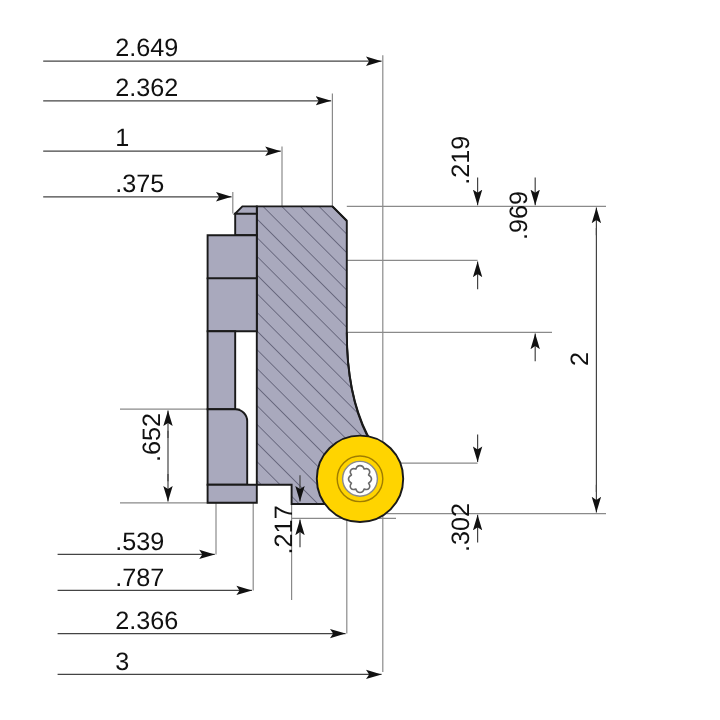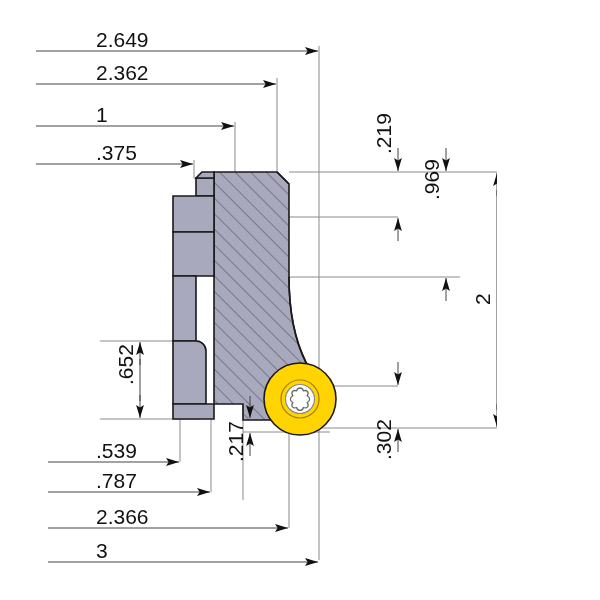--- a/index.html
+++ b/index.html
@@ -2,21 +2,21 @@
 <html><head>
 <meta charset="utf-8">
 <style>
   html, body {
     margin: 0;
     padding: 0;
     background: #ffffff;
   }
   #drawing-root {
     position: relative;
-    width: 497px;
+    width: 600px;
     height: 600px;
     background: #ffffff;
     font-family: "Liberation Sans", sans-serif;
     overflow: hidden;
   }
   #drawing-svg {
     position: absolute;
     left: 0;
     top: 0;
     width: 600px;

